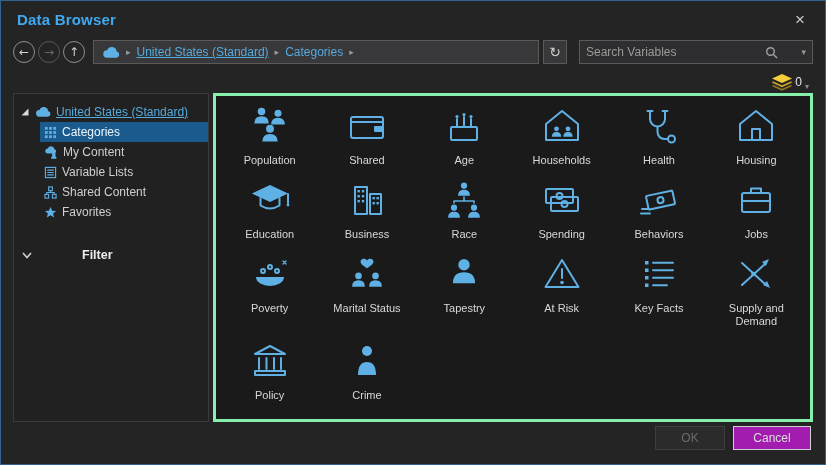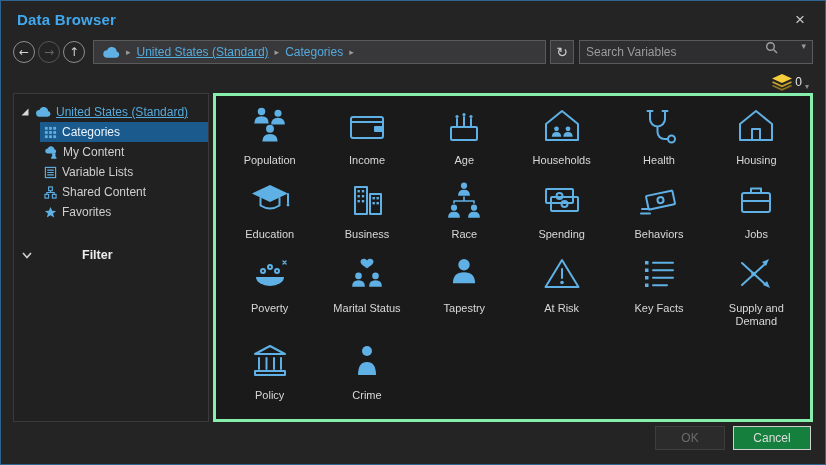--- a/index.html
+++ b/index.html
@@ -37,23 +37,23 @@
   .crumblink { color:#55aade; text-decoration:underline; cursor:pointer; }
   .crumblink.nolu { text-decoration:none; }
   .crumbsep { color:#9a9a9a; font-size:9px; font-family:"DejaVu Sans", sans-serif; }
   .refreshbtn {
     width:24px; height:24px; margin-left:4px;
     background:#38383a; border:1px solid #5a5a5a; color:#cfcfcf;
     font-size:14px; display:flex; align-items:center; justify-content:center;
     font-family:"DejaVu Sans", sans-serif;
   }
   .searchbox {
-    width:234px; height:24px; margin-left:5px;
+    width:234px; height:24px; margin-left:12px;
     background:#2e2e30; border:1px solid #5a5a5a;
-    display:flex; padding:0 6px; gap:23px;
+    display:flex; align-items:center; padding:0 6px; gap:23px;
   }
   .searchbox input {
     flex:1; min-width:0; background:transparent; border:none; outline:none;
     color:#dddddd; font-size:12px; font-family:"Liberation Sans", sans-serif;
   }
   .searchbox input::placeholder { color:#9a9a9a; }
   .caret { color:#9a9a9a; font-size:9px; font-family:"DejaVu Sans", sans-serif; }
 
   
   .creditsrow { height:22px; display:flex; align-items:center; justify-content:flex-end; padding-right:16px; gap:3px; }
@@ -87,21 +87,21 @@
   .clabel { font-size:11px; color:#d8d8d8; text-align:center; line-height:1.25; max-width:88px; }
 
   .cic { stroke:#5fb0e4; fill:none; stroke-width:2; stroke-linecap:round; stroke-linejoin:round; }
   .cic .f, .f { fill:#5fb0e4; stroke:none; }
   .tic { stroke:#5fb0e4; fill:none; stroke-width:1.2; }
   .tic .tf { fill:#5fb0e4; stroke:none; }
 
   
   .footer { height:42px; display:flex; align-items:center; justify-content:flex-end; gap:8px; padding:0 14px 10px 0; }
   .btn { min-width:70px; height:24px; font-size:12px; font-family:"Liberation Sans", sans-serif;
-         background:#15803d; border:1px solid #6a6a6a; color:#dddddd; cursor:pointer; }
+         background:#a21caf; border:1px solid #6a6a6a; color:#dddddd; cursor:pointer; }
   .btn.disabled { background:#2b2b2b; border-color:#3d3d3d; color:#6b6b6b; cursor:default; }
   .btn.cancel { border-color:#cfcfcf; min-width:78px; }
 </style>
 </head>
 <body>
 
 <svg width="0" height="0" style="position:absolute" aria-hidden="true">
   <defs>
     <symbol id="sym-person" viewBox="0 0 20 20">
       <circle cx="10" cy="5.2" r="4.4"></circle>
@@ -251,21 +251,21 @@
         </div>
 
         <div class="cell">
           <span class="cicwrap">
             <svg class="cic" width="40" height="40" viewBox="0 0 40 40">
               <rect x="4" y="11" width="32" height="21" rx="2"></rect>
               <path d="M4 16 h32"></path>
               <rect class="f" x="27" y="20" width="9" height="6" rx="1"></rect>
             </svg>
           </span>
-          <span class="clabel">Income</span>
+          <span class="clabel">Shared</span>
         </div>
 
         <div class="cell">
           <span class="cicwrap">
             <svg class="cic" width="40" height="40" viewBox="0 0 40 40">
               <rect x="7" y="21" width="26" height="13" rx="1"></rect>
               <path d="M13 21 V13 M20 21 V11 M27 21 V13"></path>
               <circle class="f" cx="13" cy="10.5" r="1.6"></circle>
               <circle class="f" cx="20" cy="8.5" r="1.6"></circle>
               <circle class="f" cx="27" cy="10.5" r="1.6"></circle>

